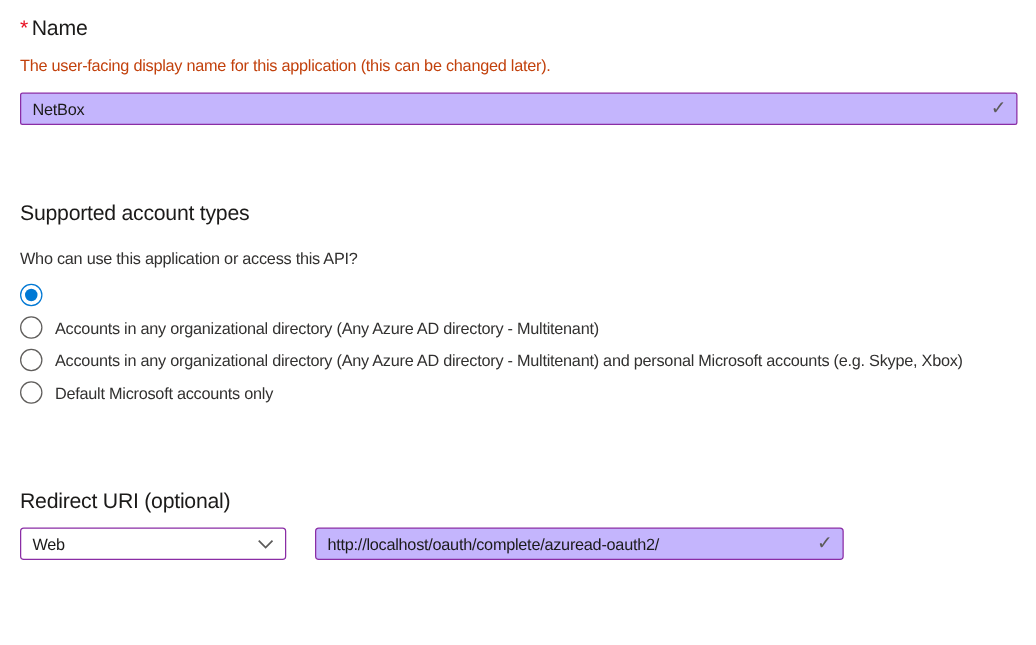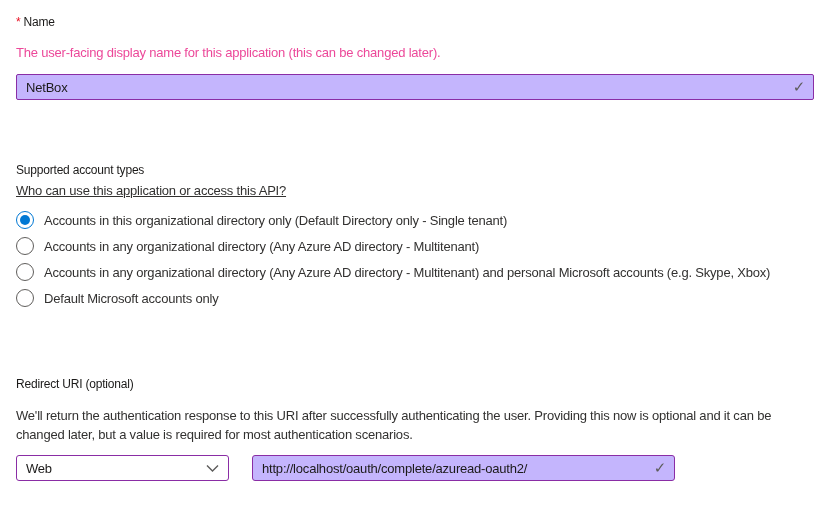--- a/index.html
+++ b/index.html
@@ -9,48 +9,48 @@
     width:829px; height:516px;
     background:#ffffff;
     font-family:"Liberation Sans", sans-serif;
     font-size:13px;
     color:#323130;
     letter-spacing:-0.2px;
     padding:12px 15px 0 16px;
     overflow:hidden;
   }
   .section-title {
-    font-size:12px;
+    font-size:17px;
     font-weight:400;
     color:#1b1a19;
     line-height:21px;
   }
   .req { color:#e81123; margin-right:3px; }
-  .desc { margin-top:11px; line-height:17px; color:#ec4899; }
+  .desc { margin-top:11px; line-height:17px; color:#c2410c; }
   .input-wrap { position:relative; margin-top:13px; width:798px; height:26px; }
   .text-input {
     width:100%; height:26px;
     border:1px solid #8a2da5;
     border-radius:2px;
     padding:0 28px 0 9px;
     font-family:"Liberation Sans", sans-serif;
     font-size:13px;
     letter-spacing:-0.2px;
     color:#1b1a19;
     outline:none;
     background:#c4b5fd;
   }
   .check-icon {
     position:absolute; right:9px; top:50%;
     transform:translateY(-54%);
     color:#5c5b5a; font-size:15px; line-height:1;
     pointer-events:none;
   }
   .account-title { margin-top:60px; }
-  .question { margin-top:1px; line-height:17px;text-decoration:underline; }
+  .question { margin-top:17px; line-height:17px; }
   .radio-group { margin-top:8px; }
   .radio-row {
     display:flex; align-items:center;
     height:26px; cursor:pointer;
   }
   .radio-circle {
     flex:0 0 auto;
     width:18px; height:18px;
     border:1px solid #605e5c;
     border-radius:50%;
@@ -109,40 +109,38 @@
     <span class="check-icon">✓</span>
   </div>
 
   
   <div class="section-title account-title">Supported account types</div>
   <div class="question">Who can use this application or access this API?</div>
 
   <div class="radio-group">
     <div class="radio-row selected">
       <span class="radio-circle"></span>
-      <span class="radio-label">Accounts in this organizational directory only (Default Directory only - Single tenant)</span>
     </div>
     <div class="radio-row">
       <span class="radio-circle"></span>
       <span class="radio-label">Accounts in any organizational directory (Any Azure AD directory - Multitenant)</span>
     </div>
     <div class="radio-row">
       <span class="radio-circle"></span>
       <span class="radio-label">Accounts in any organizational directory (Any Azure AD directory - Multitenant) and personal Microsoft accounts (e.g. Skype, Xbox)</span>
     </div>
     <div class="radio-row">
       <span class="radio-circle"></span>
       <span class="radio-label">Default Microsoft accounts only</span>
     </div>
   </div>
 
 
   
   <div class="section-title redirect-title">Redirect URI (optional)</div>
-  <div class="redirect-desc">We'll return the authentication response to this URI after successfully authenticating the user. Providing this now is optional and it can be changed later, but a value is required for most authentication scenarios.</div>
 
   <div class="uri-row">
     <div class="platform-select">
       <span>Web</span>
       <span class="chevron">
         <svg width="13" height="8" viewBox="0 0 13 8">
             <path d="M1 1 L6.5 6.5 L12 1" fill="none" stroke="#5c5b5a" stroke-width="1.4"></path>
           </svg>
       </span>
     </div>

